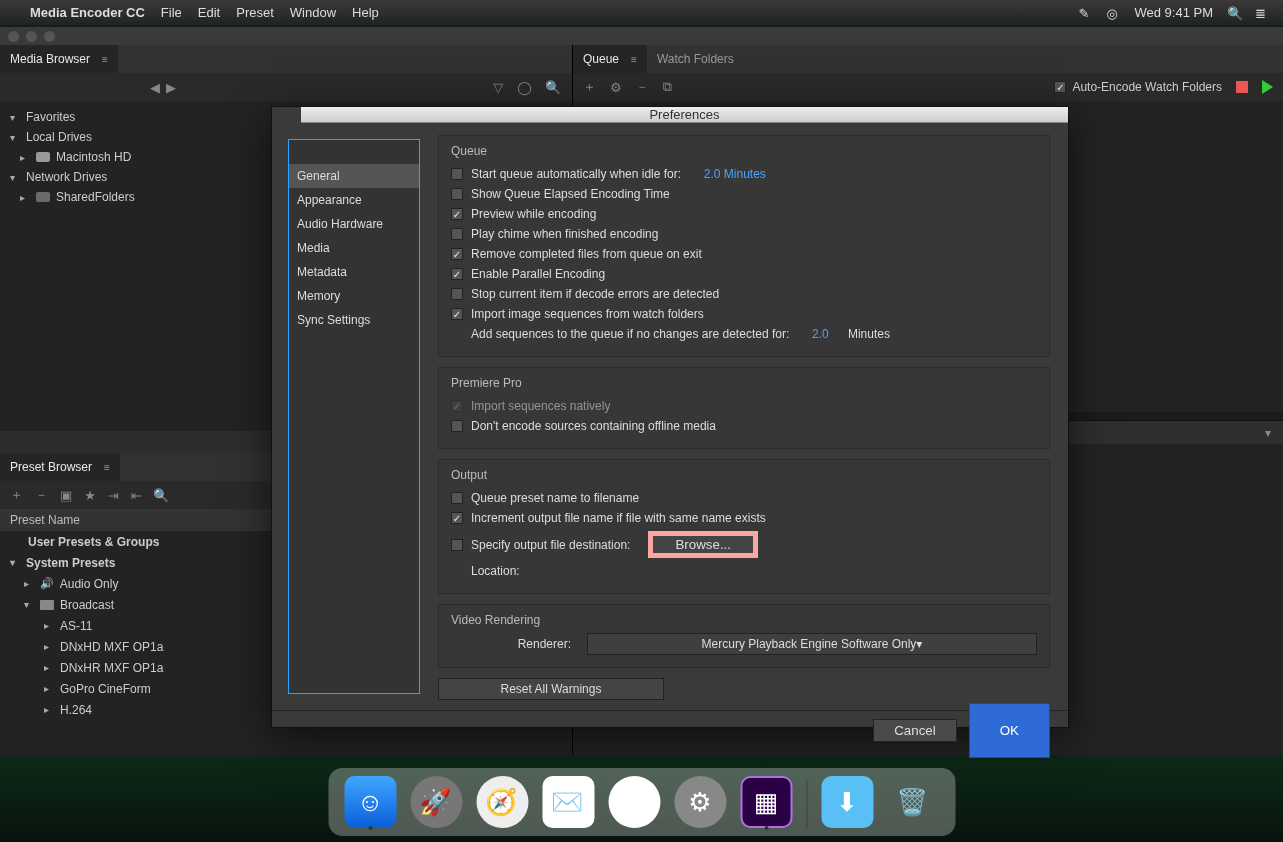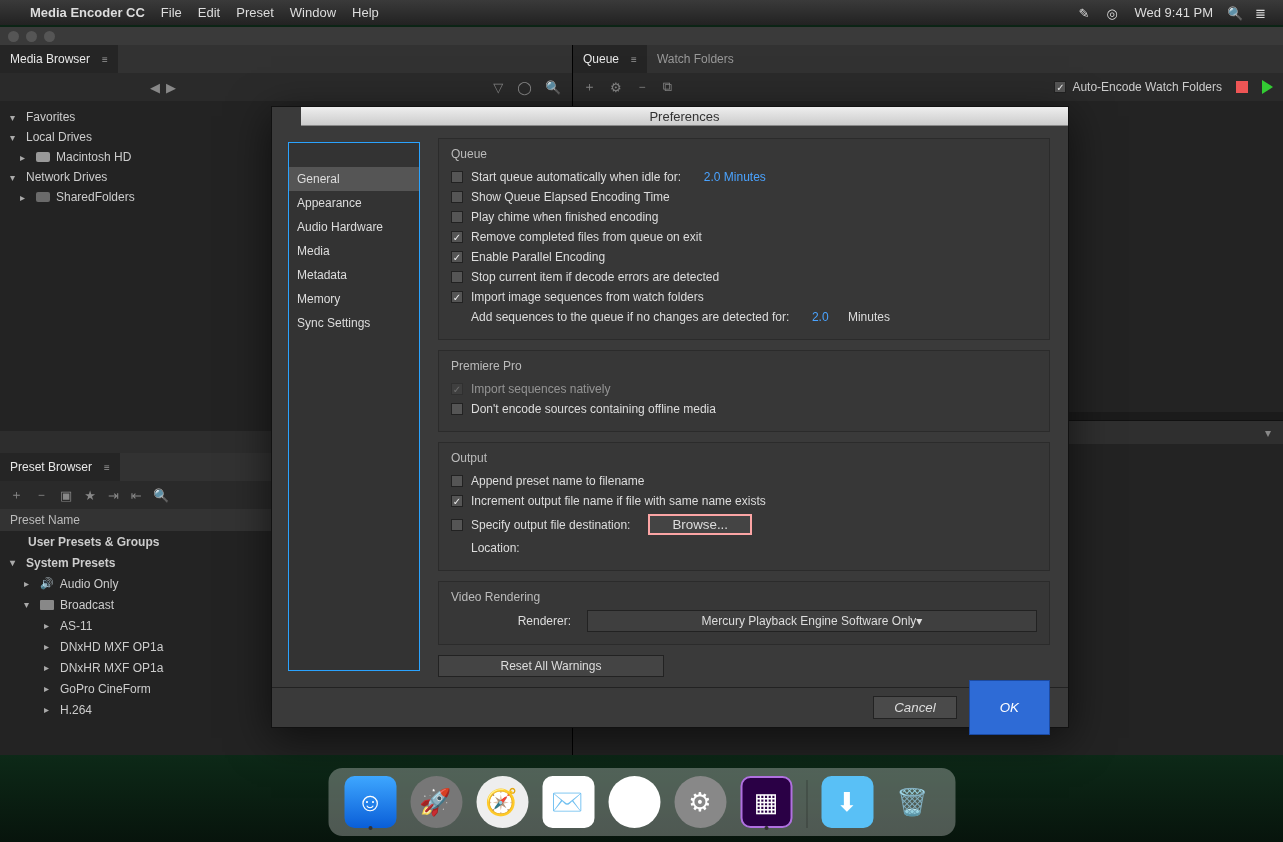--- a/index.html
+++ b/index.html
@@ -84,27 +84,27 @@
   .cat.active { background:#555;margin-top:24px; }
   .prefs-content { flex:1; padding:12px 18px 10px 18px; overflow:auto; }
   .section { border:1px solid #2b2b2b; background:#373737; margin-bottom:10px; padding:8px 12px 12px 12px; }
   .section h4 { font-weight:normal; color:#bbb; font-size:12px; margin-bottom:6px; }
   .chk-row { display:flex; align-items:center; gap:8px; padding:3px 0; color:#ddd; }
   .chk { width:12px; height:12px; background:#555; border:1px solid #222; display:inline-flex; align-items:center; justify-content:center; font-size:10px; color:#eee; }
   .chk.on::after { content:"✓"; }
   .chk.disabled { opacity:.55; }
   .numfield { color:#4aa3ff; }
   .subindent { padding-left:20px; }
-  .browse-btn { margin-left:10px; padding:1px 22px; background:#444; border:2px solid #fca5a5; color:#ddd; }
+  .browse-btn { margin-left:10px; padding:1px 22px; background:#444; border:5px solid #fca5a5; color:#ddd; }
   .sel-row { display:flex; align-items:center; gap:16px; }
   .dropdown { flex:1; background:#3f3f3f; border:1px solid #222; padding:3px 8px; display:flex; justify-content:center; align-items:center; }
   .reset-btn { width:226px; padding:3px 0; background:#444; border:1px solid #222; color:#ddd; text-align:center; margin-top:2px; }
 
   .prefs-footer { height:40px; border-top:1px solid #222; display:flex; align-items:center; justify-content:flex-end; gap:12px; padding-right:18px; }
-  .btn { padding:3px 20px; background:#4a4a4a; border:1px solid #222; color:#ddd;font-style:italic; }
+  .btn { padding:3px 20px; background:#4a4a4a; border:1px solid #222; color:#ddd; }
   .btn.primary { background:#2e6bd6; border-color:#1b4aa3; color:#fff; padding:19px 30px; }
 
   
   .dock {
     position:absolute; bottom:6px; left:50%; transform:translateX(-50%);
     background:rgba(230,230,230,.32); border-radius:14px; padding:8px 16px;
     display:flex; gap:14px; align-items:flex-end;
   }
   .dock .app { width:52px; height:52px; border-radius:10px; display:flex; align-items:center; justify-content:center; font-size:26px; color:#fff; }
   .dock .sep { width:1px; height:48px; background:rgba(0,0,0,.3); }
@@ -314,20 +314,24 @@
     <div class="prefs-content">
 
       <div class="section">
         <h4>Queue</h4>
         <div class="chk-row"><span class="chk"></span><span>Start queue automatically when idle for:</span>&nbsp;&nbsp;<span class="numfield">2.0 Minutes</span></div>
         <div class="chk-row">
             <span class="chk"></span>
             <span>Show Queue Elapsed Encoding Time</span>
           </div>
         <div class="chk-row">
+            <span class="chk on"></span>
+            <span>Preview while encoding</span>
+          </div>
+        <div class="chk-row">
             <span class="chk"></span>
             <span>Play chime when finished encoding</span>
           </div>
         <div class="chk-row">
             <span class="chk on"></span>
             <span>Remove completed files from queue on exit</span>
           </div>
         <div class="chk-row">
             <span class="chk on"></span>
             <span>Enable Parallel Encoding</span>
@@ -352,21 +356,21 @@
         <div class="chk-row">
             <span class="chk"></span>
             <span>Don't encode sources containing offline media</span>
           </div>
       </div>
 
       <div class="section">
         <h4>Output</h4>
         <div class="chk-row">
             <span class="chk"></span>
-            <span>Append preset name to filename</span>
+            <span>Queue preset name to filename</span>
           </div>
         <div class="chk-row">
             <span class="chk on"></span>
             <span>Increment output file name if file with same name exists</span>
           </div>
         <div class="chk-row">
             <span class="chk"></span>
             <span>Specify output file destination:</span>
             <button class="browse-btn">Browse...</button>
           </div>

